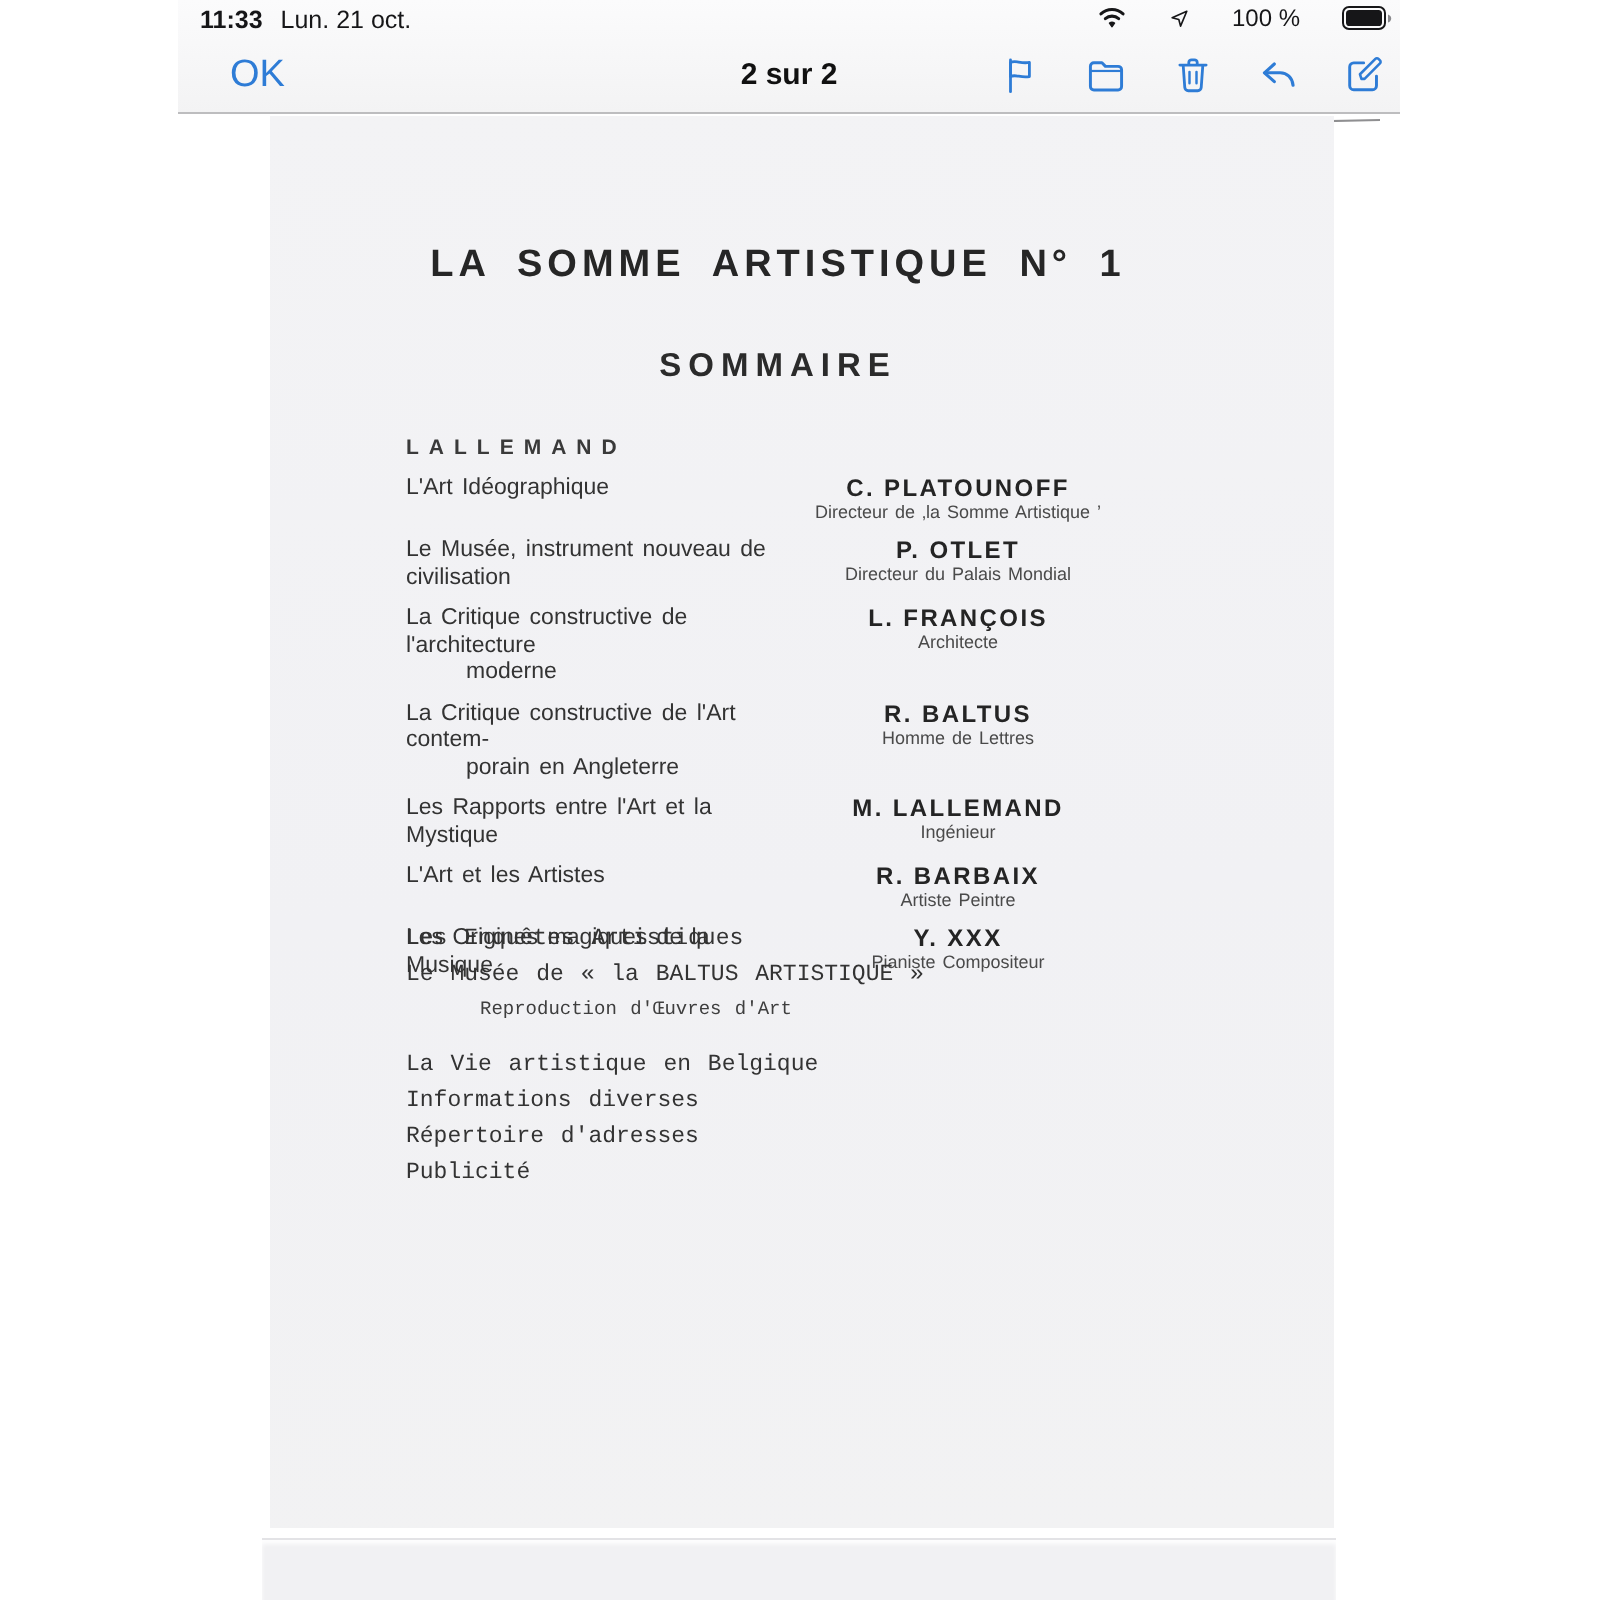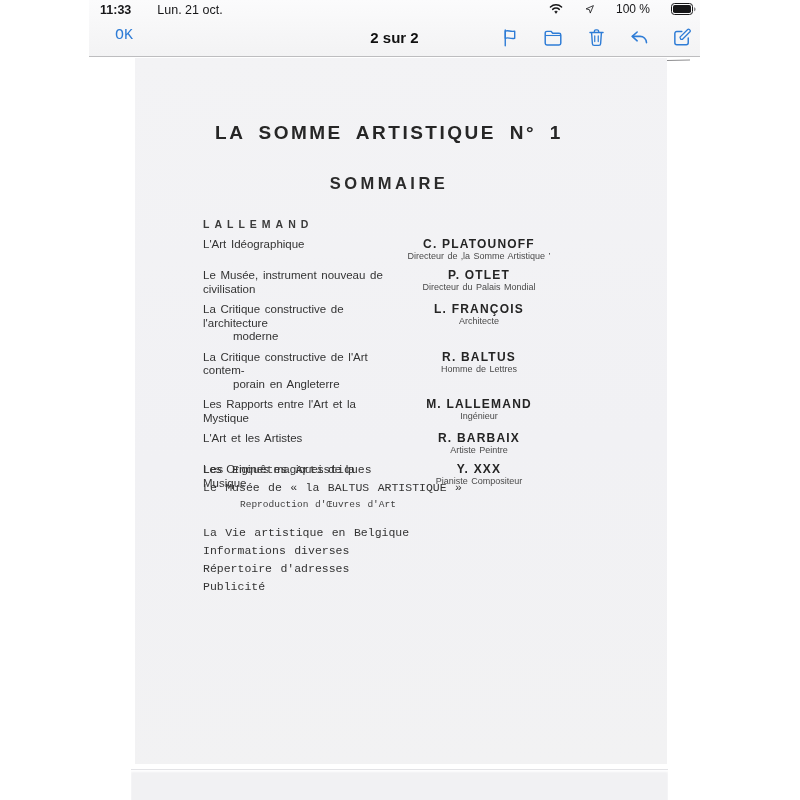--- a/index.html
+++ b/index.html
@@ -4,26 +4,26 @@
 <style>
   html,body{margin:0;padding:0;background:#ffffff;}
   *{box-sizing:border-box;}
   body{font-family:"Liberation Sans", sans-serif;}
   .canvas{position:relative;width:800px;height:800px;background:#ffffff;overflow:hidden;}
 
   
   .chrome{position:absolute;left:89px;top:0;width:611px;height:57px;
     background:linear-gradient(#fbfbfc,#f3f3f4);border-bottom:1px solid #bdbdbf;}
   .statusbar{position:absolute;left:0;top:0;width:100%;height:20px;font-size:12.5px;color:#161618;}
-  .status-left{position:absolute;left:11px;top:3px;display:flex;gap:26px;align-items:center;}
+  .status-left{position:absolute;left:11px;top:3px;display:flex;gap:9px;align-items:center;}
   .status-time{font-weight:700;}
   .status-right{position:absolute;right:4px;top:2px;display:flex;gap:21px;align-items:center;}
   .status-right .pct{font-size:12px;color:#161618;}
   .toolbar{position:absolute;left:0;top:20px;width:100%;height:36px;}
-  .ok-btn{position:absolute;left:26px;top:7px;font-size:15px;color:#2e7cd6;cursor:pointer;background:none;border:none;padding:0;font-family:Liberation Mono, monospace;}
+  .ok-btn{position:absolute;left:26px;top:7px;font-size:19px;color:#2e7cd6;cursor:pointer;background:none;border:none;padding:0;font-family:Liberation Sans, sans-serif;}
   .page-indicator{position:absolute;left:0;top:9px;width:100%;text-align:center;font-size:15px;font-weight:700;color:#111;}
   .tool-icons{position:absolute;right:7px;top:5px;display:flex;gap:21px;}
   .tool-icons .tbtn{width:22px;height:24px;background:none;border:none;padding:0;cursor:pointer;display:flex;align-items:center;justify-content:center;}
   svg{display:block;}
 
   
   .scan-area{position:absolute;left:89px;top:57px;width:611px;height:743px;background:#ffffff;}
   .page{position:absolute;left:46px;top:1px;width:532px;height:706px;
     background:linear-gradient(177deg,#f3f3f5 0%,#f1f1f4 55%,#f2f2f3 100%);}
   .scan-line{position:absolute;left:51px;top:1px;width:550px;height:16px;pointer-events:none;}

